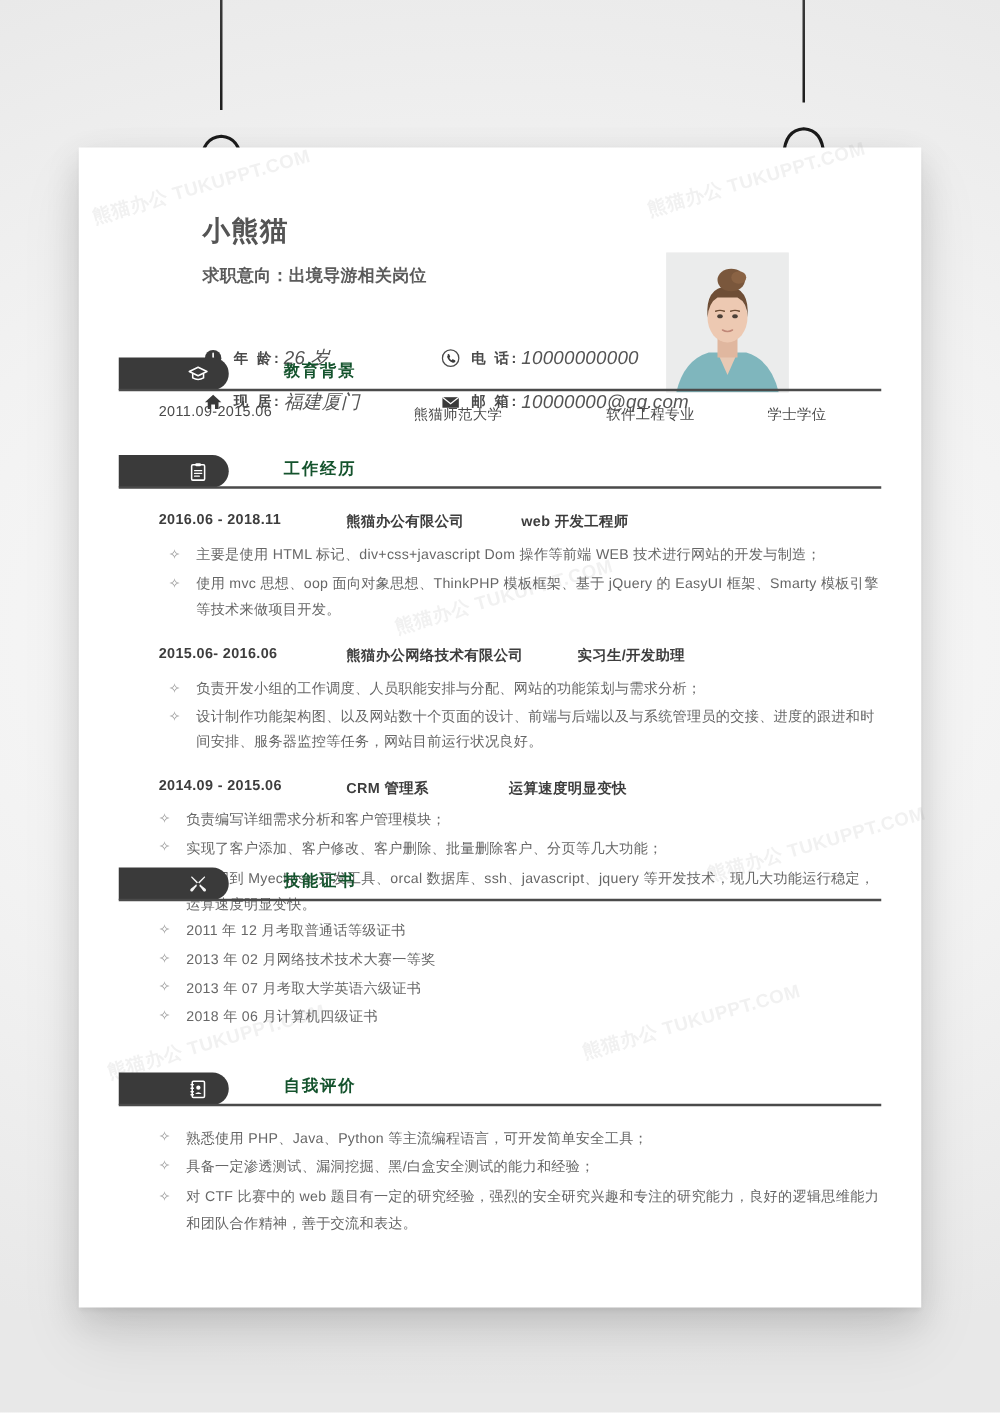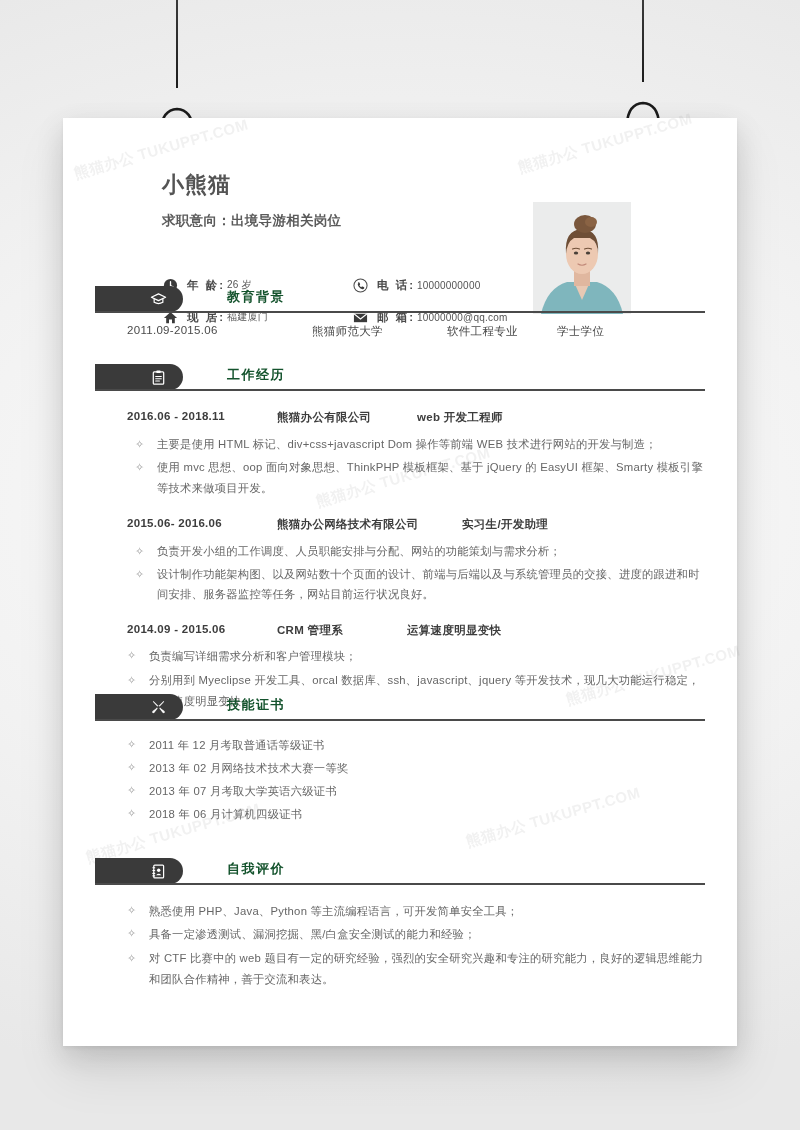--- a/index.html
+++ b/index.html
@@ -76,21 +76,21 @@
   .cell.c2 { width:220px; }
   .cicon {
     width:16px; height:16px; margin-right:9px;
     display:flex; align-items:center; justify-content:center;
     flex:0 0 16px;
   }
   .clabel {
     font-size:11.5px; color:#4a4a4a; font-weight:bold;
     letter-spacing:2px; margin-right:2px;
   }
-  .cval { font-size:10px; color:#545454; letter-spacing:.2px; }
+  .cval { font-size:15px; color:#545454; letter-spacing:.2px;font-style:italic; }
 
   
   .photo {
     position:absolute; left:470px; top:84px;
     width:98px; height:112px;
     overflow:hidden;
     background:#e9eaea;
   }
 
   
@@ -117,21 +117,21 @@
   }
 
   
   .secbody { padding-top:12px; }
   .jobline { display:flex; font-size:11.5px; color:#3d3d3d; font-weight:bold;
              letter-spacing:.3px; margin-bottom:9px; padding-left:32px; }
   .jobline .date { width:150px; }
   .jobline .org  { width:140px; }
   .jobline .role { }
 
-  .edurow { display:flex; font-size:11.5px; color:#4a4a4a; padding-left:32px; letter-spacing:.3px; }
+  .edurow { display:flex; font-size:11.5px; color:#4a4a4a; padding-left:32px; letter-spacing:.3px;gap:19px; }
   .edurow .c { }
   .edurow .c1 { width:185px; }
   .edurow .c2 { width:135px; }
   .edurow .c3 { width:110px; }
 
   .bullets { list-style:none; padding-left:40px; }
   .bullets li {
     position:relative;
     font-size:11.3px; line-height:1.85;
     color:#666666;
@@ -326,20 +326,21 @@
         </div>
 
         <div style="margin-top:18px;">
           <div class="jobline">
             <span class="date">2014.09 - 2015.06</span>
             <span class="org" style="width:130px;">CRM 管理系</span>
             <span class="role">运算速度明显变快</span>
           </div>
           <ul class="bullets tight" style="padding-left:32px;">
             <li>负责编写详细需求分析和客户管理模块；</li>
+            <li>实现了客户添加、客户修改、客户删除、批量删除客户、分页等几大功能；</li>
             <li style="line-height:1.85;">分别用到 Myeclipse 开发工具、orcal 数据库、ssh、javascript、jquery 等开发技术，现几大功能运行稳定，运算速度明显变快。</li>
           </ul>
         </div>
 
       </div>
     </div>
 
     <div class="sec" style="top:576px;">
       <div class="sechead">
         <div class="tag">

